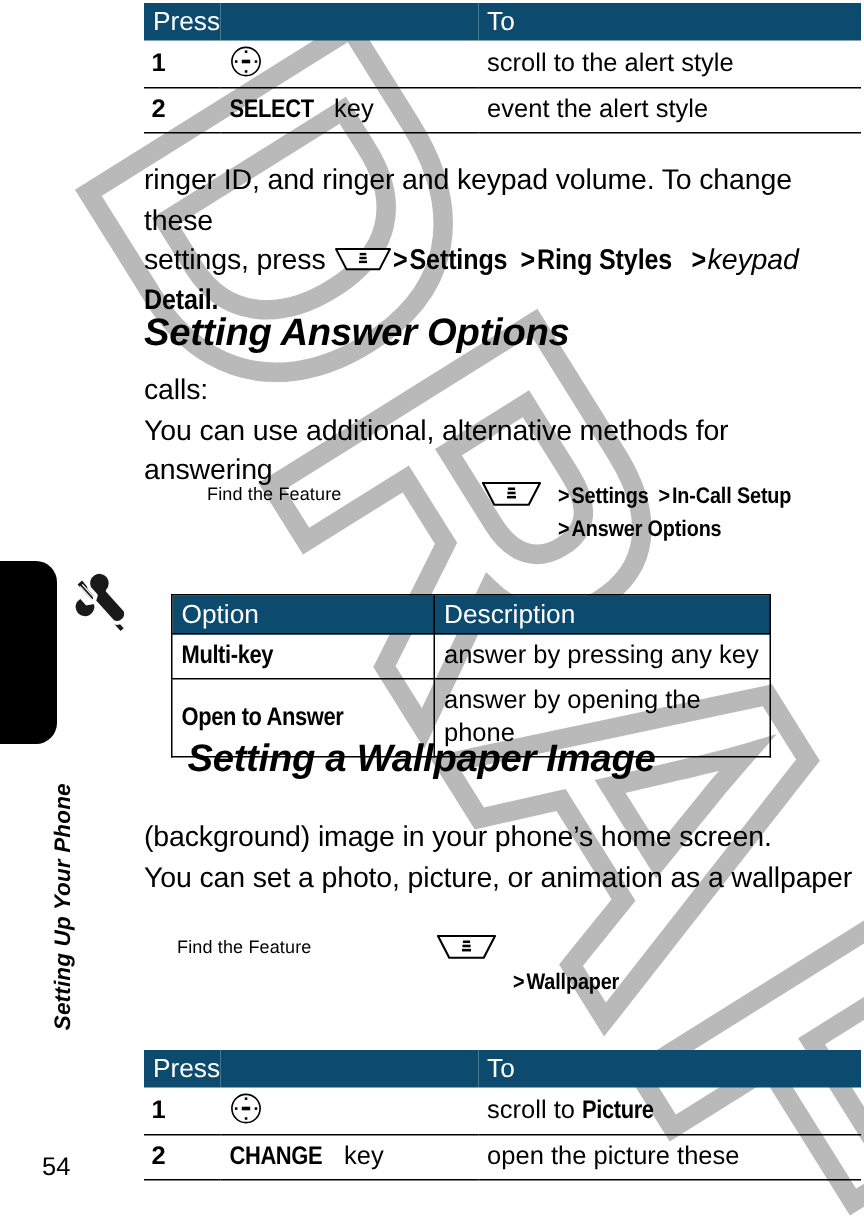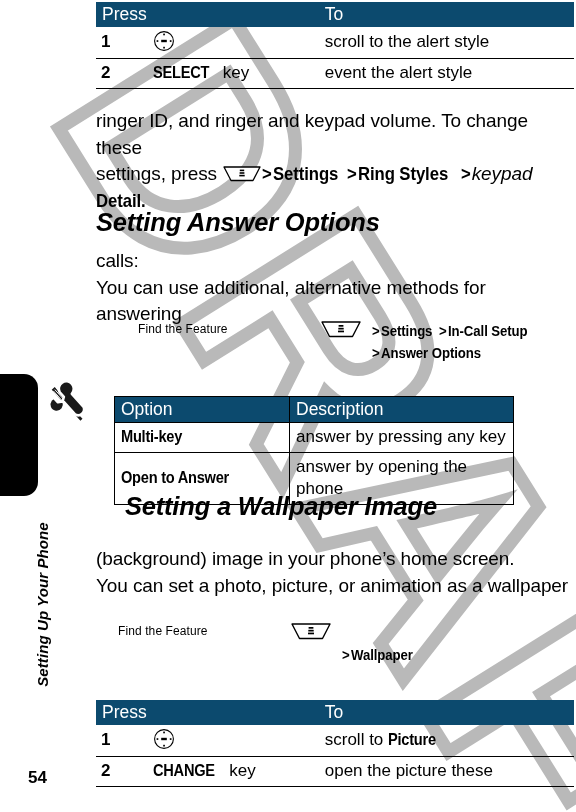--- a/index.html
+++ b/index.html
@@ -72,21 +72,21 @@
     letter-spacing: 0.1px;
     transform: rotate(-90deg);
     transform-origin: center center;
     white-space: nowrap;
   }
   .page-number {
     position: absolute;
     left: 28px;
     top: 768px;
     font-size: 17px;
-    font-weight: bold;
+    font-weight: normal;
   }
 
   
   .abs { position: absolute; }
 
   
   .tbl {
     position: absolute;
     border-collapse: collapse;
     font-size: 17px;

